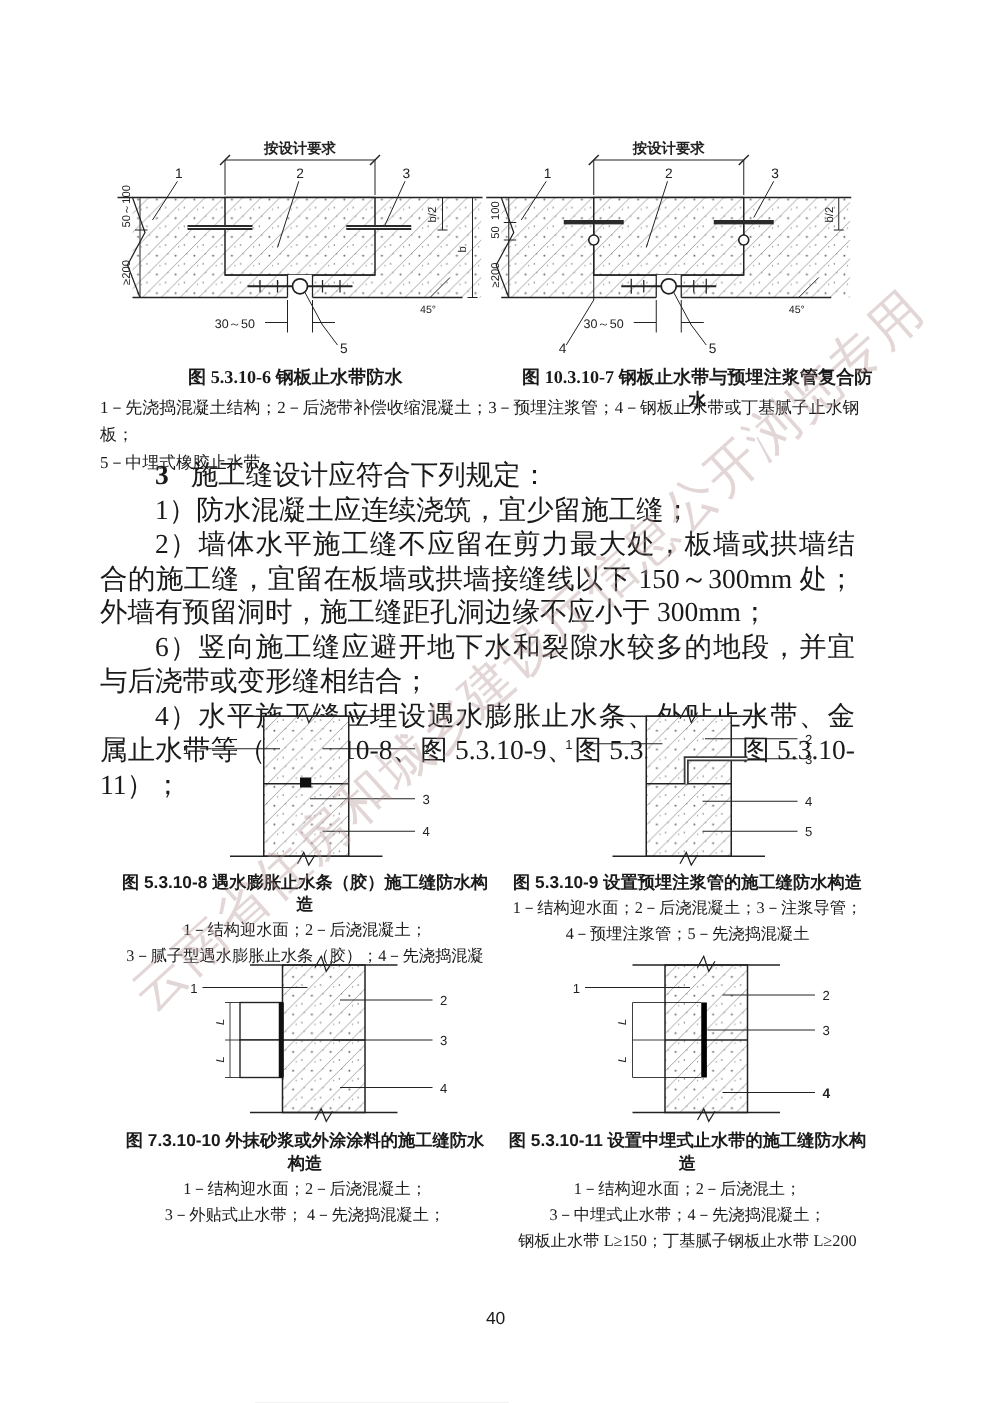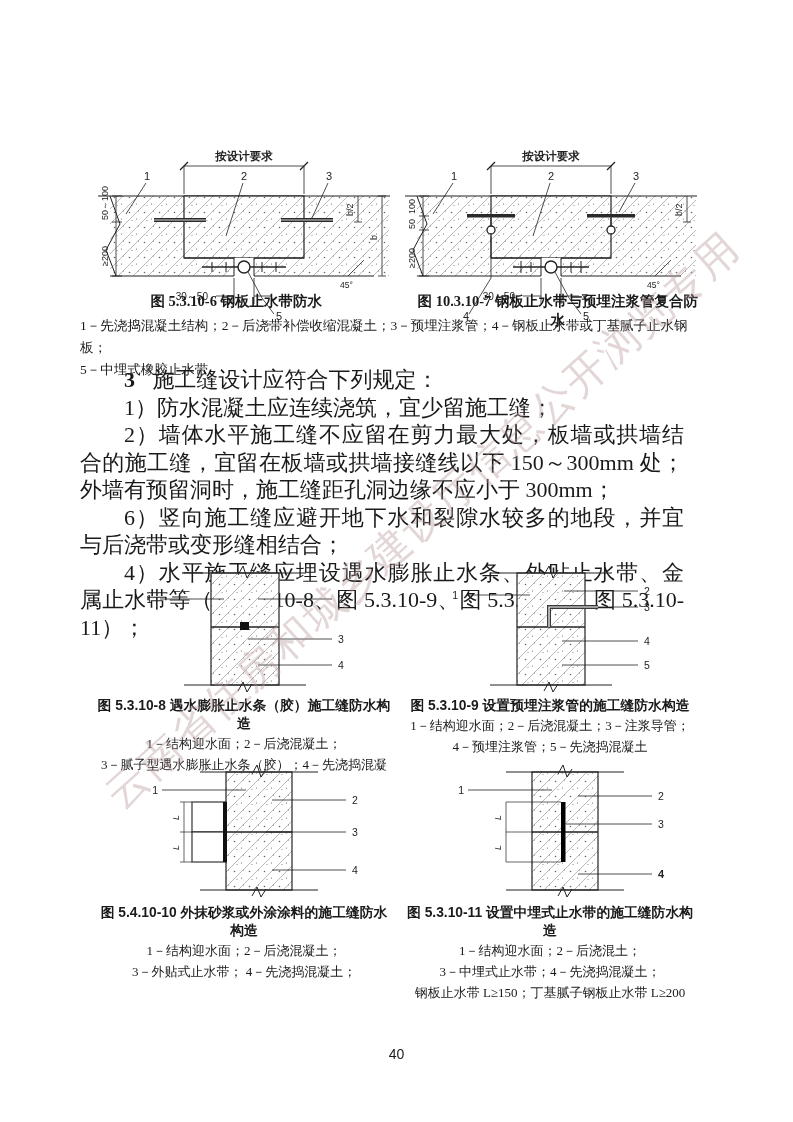--- a/index.html
+++ b/index.html
@@ -11,21 +11,21 @@
   
   .watermark{
     position:absolute;left:112px;top:772px;
     transform:rotate(-42deg);transform-origin:0 50%;
     font-size:42px;letter-spacing:2px;white-space:nowrap;
     color:rgba(178,148,148,0.38);
     font-family:"Liberation Sans",sans-serif;
     pointer-events:none;z-index:5;
   }
   
-  .top-figs{position:absolute;left:96px;top:110px;width:602px;display:flex;justify-content:space-between;z-index:2;margin-top:38px;}
+  .top-figs{position:absolute;left:80px;top:110px;width:602px;display:flex;justify-content:flex-end;z-index:2;}
   .top-figs svg{display:block;}
   .fig-titles{position:absolute;left:96px;top:292px;width:602px;display:flex;z-index:2;gap:41px;}
   .fig-titles .t{flex:1;text-align:center;font-weight:bold;font-size:14.5px;}
   .legend-wide{position:absolute;left:80px;top:315px;width:634px;text-align:left;font-size:13.5px;line-height:22px;z-index:2;}
   
   .body-text{position:absolute;left:80px;top:366px;width:604px;font-size:22px;line-height:27.5px;text-align:justify;z-index:2;}
   .body-text p{margin:0;text-indent:2em;}
   .body-text .clause-num{font-weight:bold;margin-right:0.8em;}
   
   .fig-row{position:absolute;left:96px;width:602px;display:flex;justify-content:space-between;z-index:2;}
@@ -295,21 +295,21 @@
 
         <text class="diag-text" x="62" y="32" font-size="10.5" text-anchor="end">1</text>
         <line x1="66" y1="28" x2="150" y2="28" stroke="#222" stroke-width="0.8"></line>
         <line x1="176" y1="38" x2="250" y2="38" stroke="#222" stroke-width="0.8"></line>
         <text class="diag-text" x="256" y="42" font-size="10.5">2</text>
         <line x1="170" y1="70" x2="250" y2="70" stroke="#222" stroke-width="0.8"></line>
         <text class="diag-text" x="256" y="74" font-size="10.5">3</text>
         <line x1="176" y1="108" x2="250" y2="108" stroke="#222" stroke-width="0.8"></line>
         <text class="diag-text" x="256" y="112" font-size="10.5">4</text>
       </svg>
-      <div class="cap-title">图 5.4.10-10  外抹砂浆或外涂涂料的施工缝防水构造</div>
+      <div class="cap-title">图 7.3.10-10  外抹砂浆或外涂涂料的施工缝防水构造</div>
       <div class="cap-legend">
         <div>1－结构迎水面；2－后浇混凝土；</div>
         <div>3－外贴式止水带； 4－先浇捣混凝土；</div>
       </div>
     </div>
 
     <div class="fig-col">
       <svg width="296" height="138" viewBox="0 0 296 138">
         <rect x="130" y="10" width="66" height="118" fill="url(#hatch)" stroke="#222" stroke-width="1.2"></rect>
         <line x1="104" y1="10" x2="222" y2="10" stroke="#222" stroke-width="1.2"></line>

